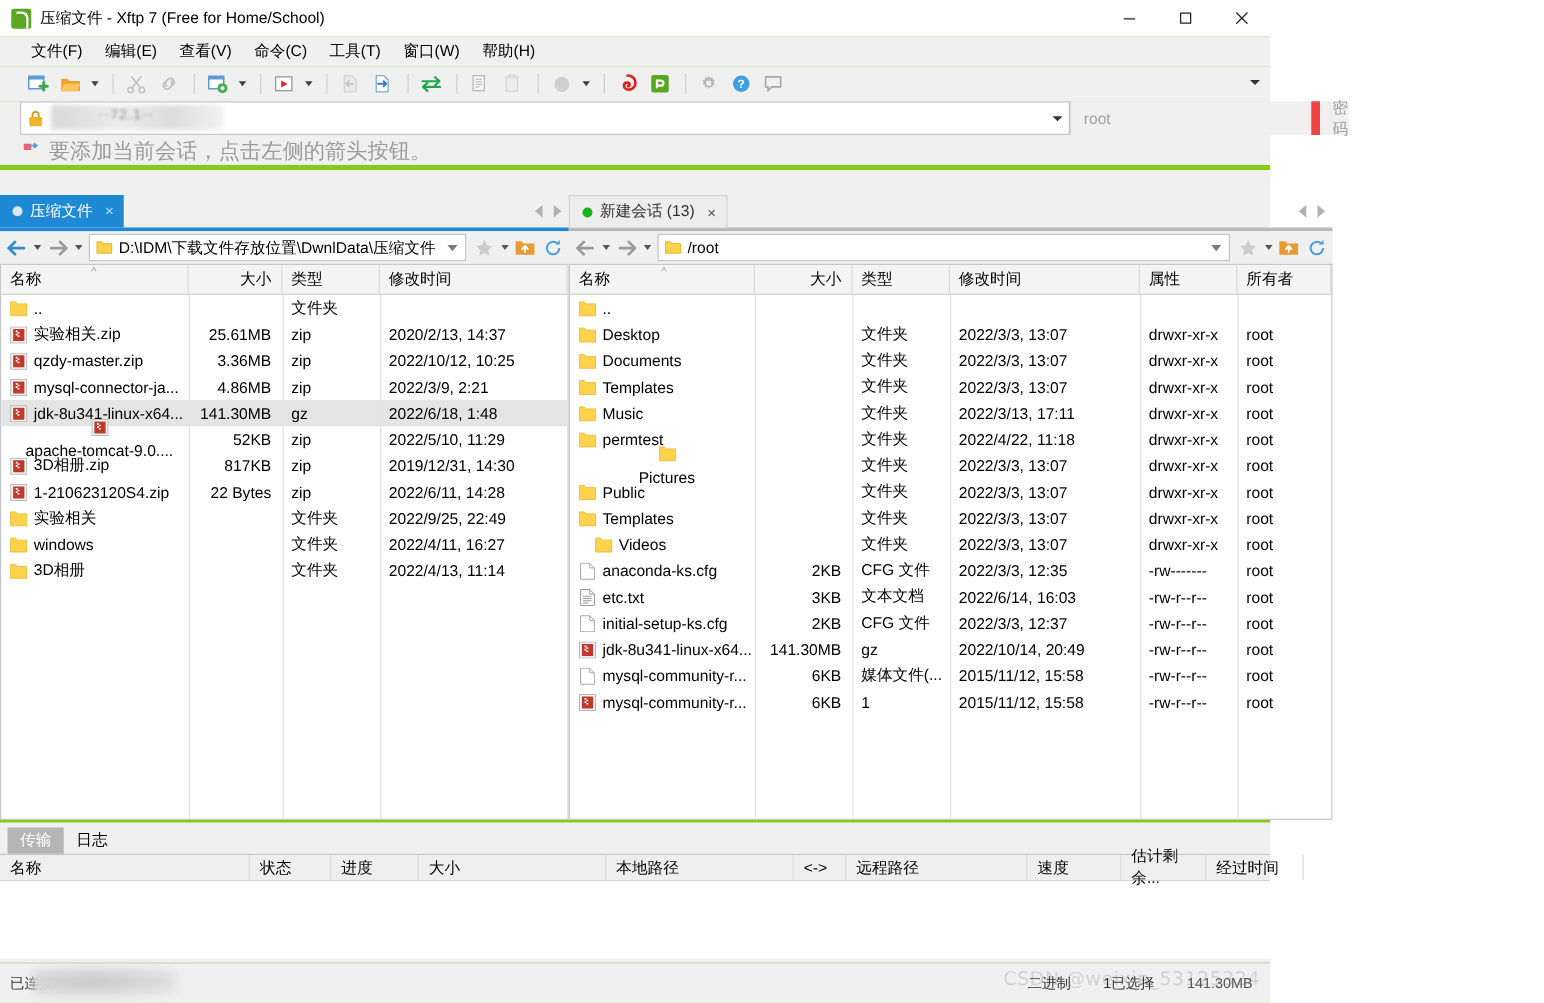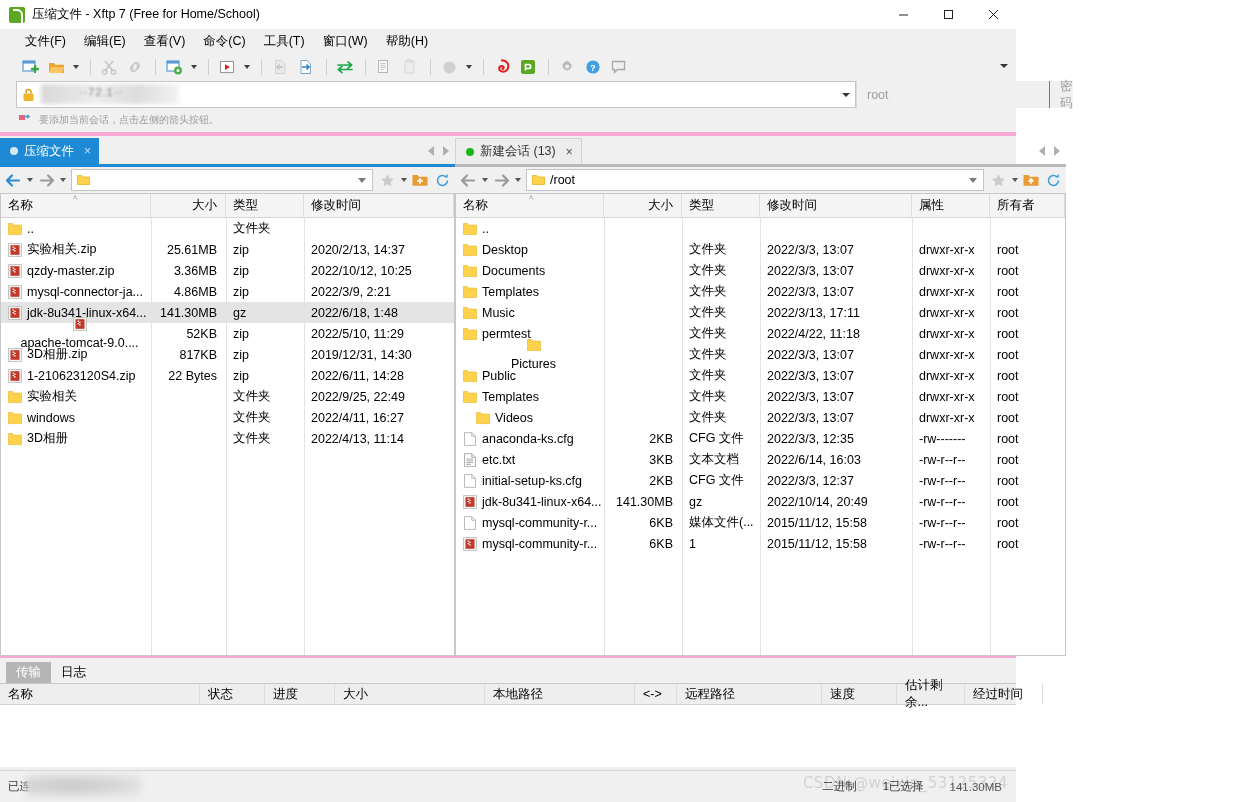--- a/index.html
+++ b/index.html
@@ -5,21 +5,21 @@
   * { box-sizing: border-box; }
   html, body {
     margin: 0; padding: 0;
     width: 1235px; height: 802px;
     overflow: hidden;
     font-family: "Liberation Sans", "DejaVu Sans", sans-serif;
     font-size: 12px;
     color: #000;
     background: #fff;
   }
-  #app { position: relative; width: 1016px; height: 802px; background:#f9a8d4; }
+  #app { position: relative; width: 1016px; height: 802px; background:#84cc16; }
 
   
   .titlebar {
     height: 29px; background:#fff; display:flex; align-items:center;
     border-bottom: 0px solid #fff;
   }
   .titlebar .app-icon {
     width:16px; height:16px; margin-left:9px; margin-right:7px;
     background:#5aa722; border-radius:2px; position:relative; flex:none;
   }
@@ -52,31 +52,31 @@
   .sessionrow { height:27px; background:#f0f0f0; display:flex; align-items:stretch; padding:0 2px 0 16px; }
   .host-box { flex: 0 0 840px; display:flex; background:#fff; border:1px solid #c6c6c6; align-items:center; position:relative; }
   .lock { width:22px; height:100%; display:flex; align-items:center; justify-content:center; flex:none;}
   .host-blur { position:absolute; left:24px; top:2px; width:138px; height:20px;
     background:linear-gradient(90deg,#d8d8d8,#ececec 40%,#dcdcdc 70%,#f2f2f2);
     filter: blur(2px); }
   .host-txt { position:absolute; left:62px; top:4px; font-size:11px; color:#8a8a8a; filter:blur(1.1px); letter-spacing:1px;}
   .host-caret { margin-left:auto; width:18px; display:flex;align-items:center;justify-content:center; flex:none;}
   .host-caret:after { content:""; border-left:4px solid transparent;border-right:4px solid transparent;border-top:4px solid #333; }
   .user-box { flex:0 0 193px; background:#f0f0f0; border-left:1px solid #dadada; display:flex;align-items:center; padding-left:10px; }
-  .pass-box { flex:1 1 auto; background:#f0f0f0; border-left:1px solid #ef4444; display:flex;align-items:center; padding-left:10px; }
+  .pass-box { flex:1 1 auto; background:#f0f0f0; border-left:7px solid #ef4444; display:flex;align-items:center; padding-left:10px; }
   .ph { color:#a0a0a0; font-size:12.5px; }
 
   
   .hintrow { height:24px; background:#f0f0f0; display:flex; align-items:center; padding-left:18px; }
   .hintrow .flagicon { margin-right:7px; display:flex; }
-  .hintrow .hinttext { color:#9b9b9b; font-size:10px; filter: blur(0.35px); }
+  .hintrow .hinttext { color:#9b9b9b; font-size:17px; filter: blur(0.35px); }
 
   
   .panes { position:absolute; left:0; top:136px; right:0; height:520px; display:flex; background:#f0f0f0; }
-  .pane { position:relative; display:flex; flex-direction:column; }
+  .pane { position:relative; display:flex; flex-direction:column;margin-top:18px; }
   .pane-left { width:613px; }
   .pane-split { width:7px; background:#f0f0f0; }
   .pane-right { width:615px; }
 
   
   .tabstrip { height:28px; display:flex; align-items:flex-end; position:relative; }
   .tab {
     height:26px; display:flex; align-items:center; padding:0 8px 0 10px;
     font-size:12.5px; white-space:nowrap; position:relative;
   }
@@ -377,20 +377,21 @@
           <svg width="17" height="15" viewBox="0 0 17 15">
               <path d="M15 7.5H3M10 2.5l5 5-5 5" fill="none" stroke="#9a9a9a" stroke-width="2.2" stroke-linecap="round" stroke-linejoin="round"></path>
             </svg>
         </div>
         <div class="nav-caret"></div>
 
         <div class="pathinput">
           <svg width="13" height="12" viewBox="0 0 13 12">
               <path d="M0.5 1.5h4l1 1.5h7v7.5h-12z" fill="#ffd24d" stroke="#e3b322" stroke-width="0.8"></path>
             </svg>
+          <span class="ptxt">D:\IDM\下载文件存放位置\DwnlData\压缩文件</span>
           <span class="pcaret"></span>
         </div>
 
         <div class="pbtn">
           <svg width="15" height="15" viewBox="0 0 15 15">
               <path d="M7.5 1l2 4.2 4.5.6-3.3 3.2.8 4.5-4-2.2-4 2.2.8-4.5L1 5.8l4.5-.6z" fill="#cccccc"></path>
             </svg>
         </div>
         <div class="nav-caret"></div>
         <div class="pbtn">

